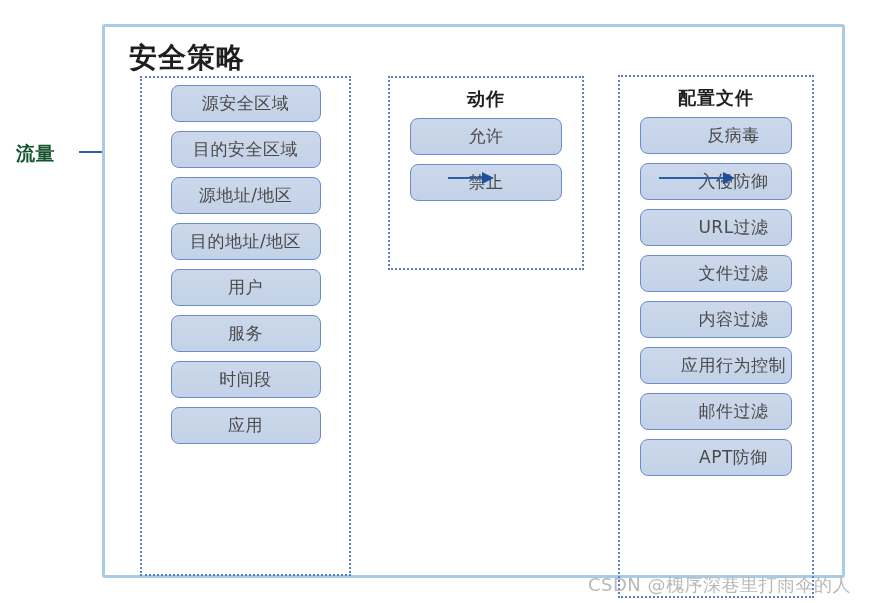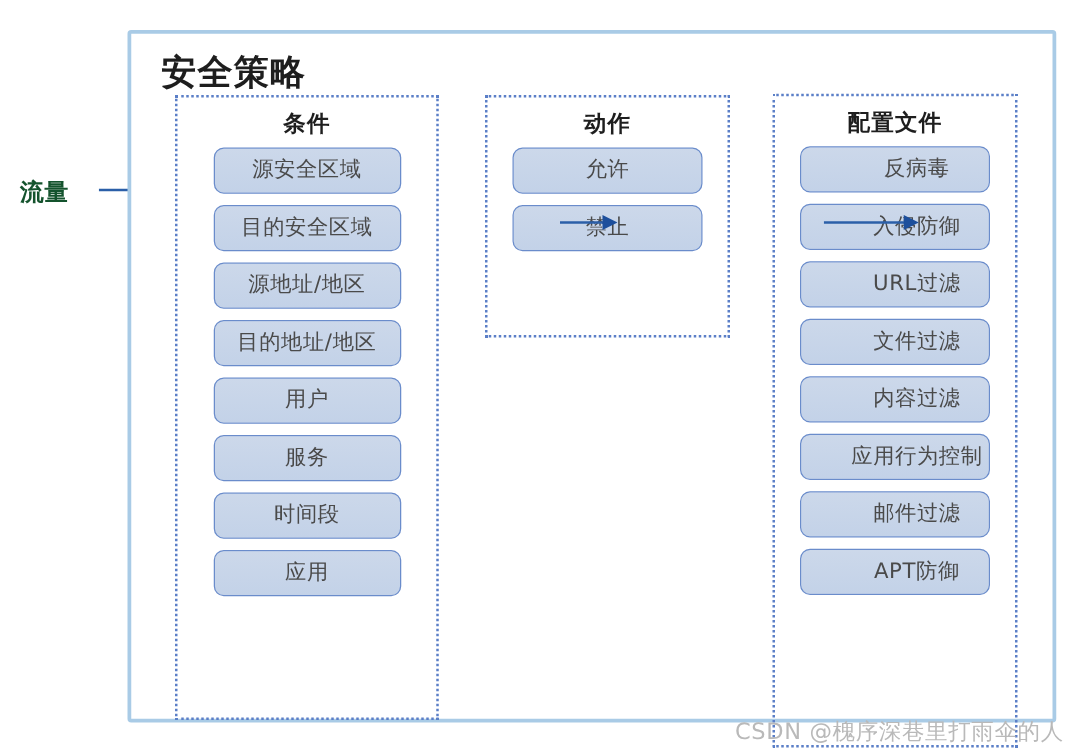--- a/index.html
+++ b/index.html
@@ -127,21 +127,20 @@
 <svg id="traffic-arrow" viewBox="0 0 64 14">
   <line x1="0" y1="7" x2="54" y2="7" stroke="#2b5fa8" stroke-width="2"></line>
   <polygon points="52,1 64,7 52,13" fill="#1d4f9c"></polygon>
 </svg>
 
 <div id="policy-container">
 
   <div id="policy-title">安全策略</div>
 
   <div class="group" id="group-condition">
-    <div class="group-title">条件</div>
     <div class="chip-list">
       <div class="chip">源安全区域</div>
       <div class="chip">目的安全区域</div>
       <div class="chip">源地址/地区</div>
       <div class="chip">目的地址/地区</div>
       <div class="chip">用户</div>
       <div class="chip">服务</div>
       <div class="chip">时间段</div>
       <div class="chip">应用</div>
     </div>

